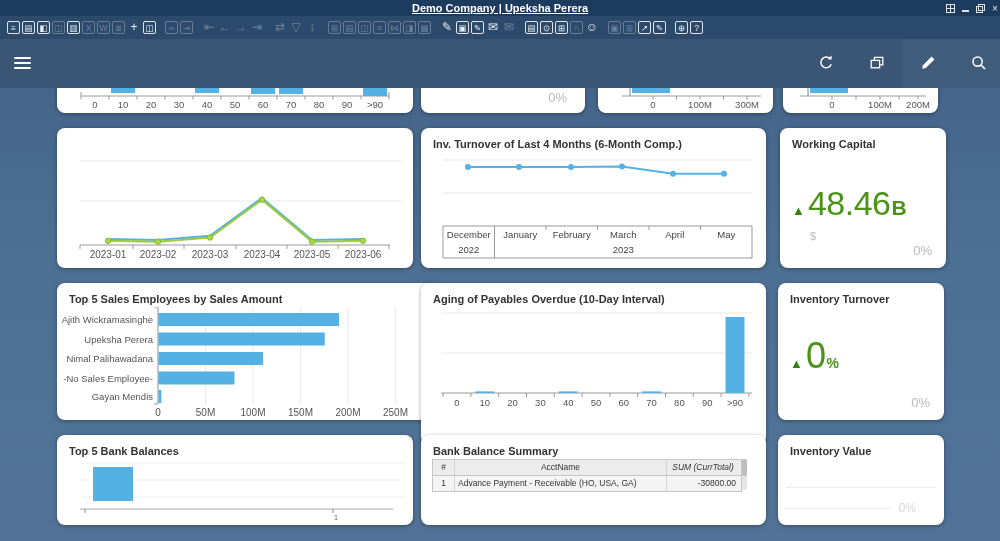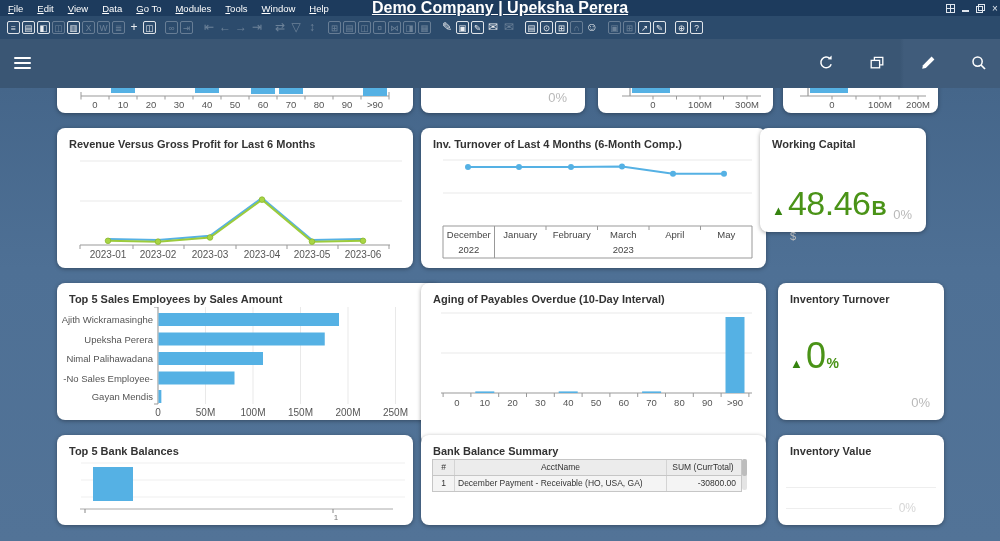--- a/index.html
+++ b/index.html
@@ -4,21 +4,21 @@
 <style>
   html,body{margin:0;padding:0;width:1000px;height:541px;overflow:hidden;
     font-family:"Liberation Sans",sans-serif;background:#1d3b5d;}
   
   .menubar{position:absolute;left:0;top:0;width:1000px;height:16px;background:#1d3b5d;
     display:flex;align-items:center;color:#fff;font-size:9.5px;}
   .menus{display:flex;padding-left:8px;gap:14px;}
   .menu-item{cursor:default;white-space:nowrap;}
   .menu-item u{text-decoration:underline;}
   .win-title{position:absolute;left:50%;transform:translateX(-50%);font-weight:bold;
-    font-size:16px;text-decoration:underline;white-space:nowrap;}
+    font-size:11px;text-decoration:underline;white-space:nowrap;}
   .win-controls{position:absolute;right:2px;top:3px;display:flex;gap:7px;align-items:center;height:10px;}
   .wc{display:inline-block;position:relative;width:9px;height:9px;}
   .wc-grid{border:1px solid #dfe6ee;width:7px;height:7px;
     background:linear-gradient(#0000 45%,#dfe6ee 45%,#dfe6ee 55%,#0000 55%),
                linear-gradient(90deg,#0000 45%,#dfe6ee 45%,#dfe6ee 55%,#0000 55%);}
   .wc-min{border-bottom:2px solid #dfe6ee;width:7px;height:6px;}
   .wc-restore i{position:absolute;left:0;bottom:0;width:5px;height:5px;border:1px solid #dfe6ee;}
   .wc-restore::before{content:"";position:absolute;right:0;top:0;width:5px;height:5px;border:1px solid #dfe6ee;}
   .wc-close{color:#dfe6ee;font-size:10px;line-height:9px;width:6px;}
   
@@ -63,31 +63,20 @@
   .tc:last-child{border-right:none;}
   .tc.c{text-align:center}.tc.r{text-align:right}
   .tscroll{position:absolute;width:5px;background:#e4e4e4;border-radius:2px;}
   .tscroll i{display:block;width:5px;height:17px;background:#bdbdbd;border-radius:2px;}
   .iv-grid,.iv-line{position:absolute;height:1px;background:#eeeeee;}
 </style>
 </head>
 <body>
 
 <div class="menubar">
-  <div class="menus" id="menus">
-      <span class="menu-item"><u>F</u>ile</span>
-      <span class="menu-item"><u>E</u>dit</span>
-      <span class="menu-item"><u>V</u>iew</span>
-      <span class="menu-item"><u>D</u>ata</span>
-      <span class="menu-item"><u>G</u>o To</span>
-      <span class="menu-item"><u>M</u>odules</span>
-      <span class="menu-item"><u>T</u>ools</span>
-      <span class="menu-item"><u>W</u>indow</span>
-      <span class="menu-item"><u>H</u>elp</span>
-    </div>
   <div class="win-title">Demo Company | Upeksha Perera</div>
   <div class="win-controls" id="winctl">
       <span class="wc wc-grid"></span>
       <span class="wc wc-min"></span>
       <span class="wc wc-restore">
         <i></i>
       </span>
       <span class="wc wc-close">×</span>
     </div>
 </div>
@@ -227,21 +216,20 @@
         <line x1="116" y1="38" x2="116" y2="41.5" stroke="#999999" stroke-width="1"></line>
         <line x1="135" y1="38" x2="135" y2="41.5" stroke="#999999" stroke-width="1"></line>
         <text x="49" y="50" font-size="9.5" fill="#555555" text-anchor="middle">0</text>
         <text x="97" y="50" font-size="9.5" fill="#555555" text-anchor="middle">100M</text>
         <text x="135" y="50" font-size="9.5" fill="#555555" text-anchor="middle">200M</text>
         <rect x="27" y="26" width="38" height="9" fill="#55b1e4"></rect>
       </svg>
   </div>
 
   <div class="card" style="left:57px;top:40px;width:356px;height:140px">
-    <div class="card-title">Revenue Versus Gross Profit for Last 6 Months</div>
     <svg class="chart" width="356" height="114" style="top:26px">
         <line x1="23" y1="7" x2="345" y2="7" stroke="#e9e9e9" stroke-width="1"></line>
         <line x1="23" y1="47" x2="345" y2="47" stroke="#e9e9e9" stroke-width="1"></line>
         <line x1="23" y1="91" x2="333" y2="91" stroke="#999999" stroke-width="1"></line>
         <line x1="23" y1="91" x2="23" y2="95" stroke="#999999" stroke-width="1"></line>
         <line x1="76" y1="91" x2="76" y2="95" stroke="#999999" stroke-width="1"></line>
         <line x1="127" y1="91" x2="127" y2="95" stroke="#999999" stroke-width="1"></line>
         <line x1="179" y1="91" x2="179" y2="95" stroke="#999999" stroke-width="1"></line>
         <line x1="230" y1="91" x2="230" y2="95" stroke="#999999" stroke-width="1"></line>
         <line x1="281" y1="91" x2="281" y2="95" stroke="#999999" stroke-width="1"></line>
@@ -286,21 +274,21 @@
         <text x="47.75" y="86" font-size="9.5" fill="#444" text-anchor="middle">December</text>
         <text x="99.25" y="86" font-size="9.5" fill="#444" text-anchor="middle">January</text>
         <text x="150.75" y="86" font-size="9.5" fill="#444" text-anchor="middle">February</text>
         <text x="202.25" y="86" font-size="9.5" fill="#444" text-anchor="middle">March</text>
         <text x="253.75" y="86" font-size="9.5" fill="#444" text-anchor="middle">April</text>
         <text x="305.25" y="86" font-size="9.5" fill="#444" text-anchor="middle">May</text>
         <text x="47.75" y="101" font-size="9.5" fill="#444" text-anchor="middle">2022</text>
         <text x="202.25" y="101" font-size="9.5" fill="#444" text-anchor="middle">2023</text>
       </svg>
   </div>
-  <div class="card" style="left:760px;top:40px;width:166px;height:104px">
+  <div class="card" style="left:780px;top:40px;width:166px;height:140px">
     <div class="card-title">Working Capital</div>
     <div class="kpi-main" style="top:56px">
       <span class="kpi-tri">▲</span>
         <span class="kpi-val">48.46</span>
         <span class="kpi-suf">B</span>
     </div>
     <div class="kpi-unit" style="top:102px">$</div>
     <div class="kpi-change">0%</div>
   </div>
 
@@ -391,25 +379,25 @@
         <line x1="276" y1="52" x2="276" y2="56" stroke="#888" stroke-width="1"></line>
         <text x="279" y="63" font-size="8" fill="#777" text-anchor="middle">1</text>
       </svg>
   </div>
   <div class="card" style="left:421px;top:347px;width:345px;height:90px">
     <div class="card-title">Bank Balance Summary</div>
     <div class="tbl" id="summary-table" style="left:11px;top:24px;width:308px">
         <div class="trow head">
           <div class="tc c" style="width: 22px;">#</div>
           <div class="tc c" style="width: 212px;">AcctName</div>
-          <div class="tc c" style="width: 72px;">SUM (CurrTotal)</div>
+          <div class="tc c" style="width: 72px; font-style: italic;">SUM (CurrTotal)</div>
         </div>
         <div class="trow body">
           <div class="tc c" style="width: 22px;">1</div>
-          <div class="tc l" style="width: 212px;">December Payment - Receivable (HO, USA, GA)</div>
+          <div class="tc l" style="width: 212px;">Advance Payment - Receivable (HO, USA, GA)</div>
           <div class="tc r" style="width: 72px;">-30800.00</div>
         </div>
       </div>
     <div class="tscroll" style="left:321px;top:24px;height:31px">
         <i></i>
       </div>
   </div>
   <div class="card" style="left:778px;top:347px;width:166px;height:90px">
     <div class="card-title">Inventory Value</div>
     <div class="iv-grid" style="left:8px;width:150px;top:52px"></div>

